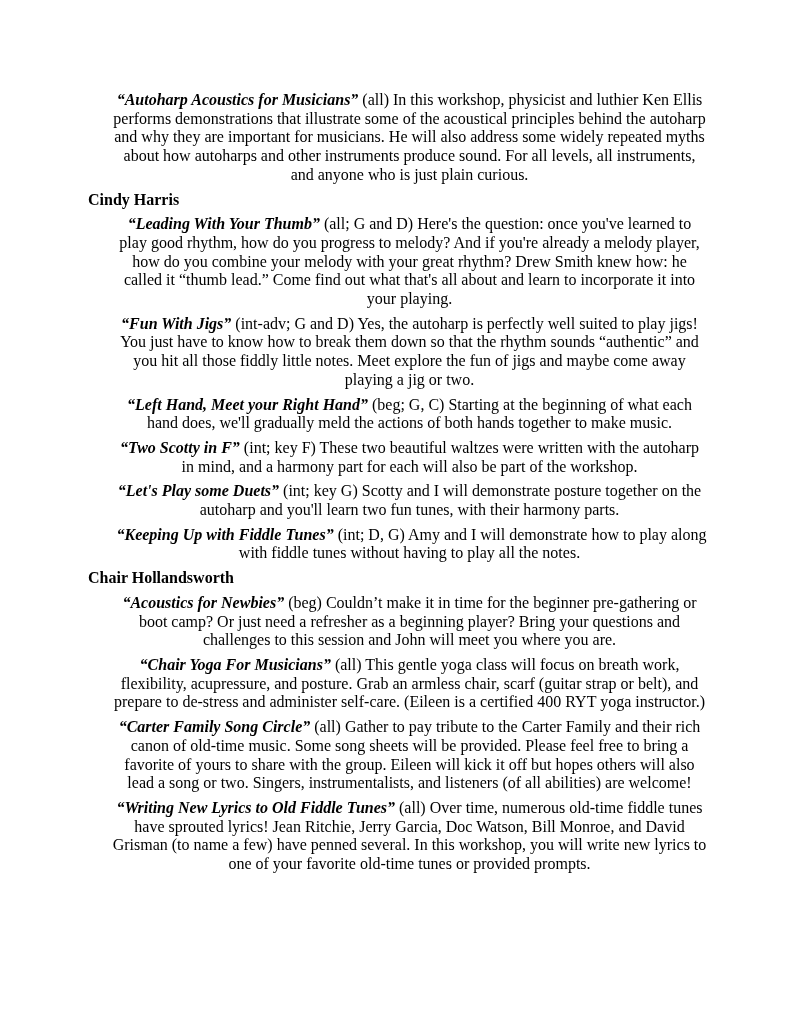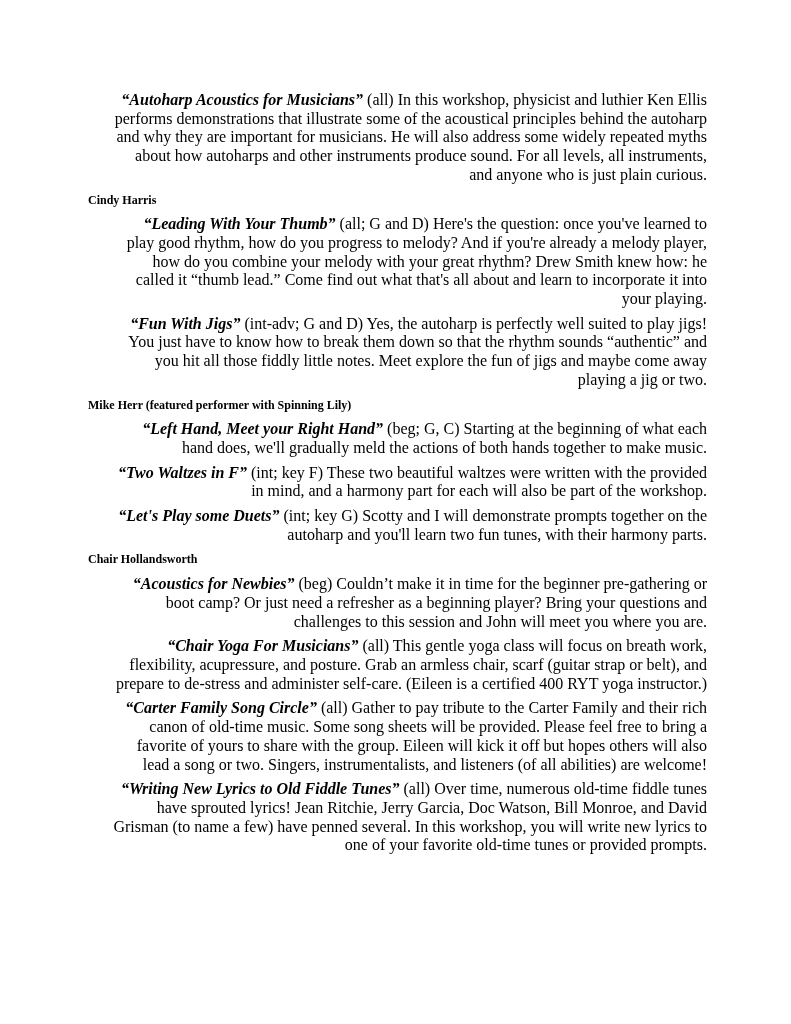--- a/index.html
+++ b/index.html
@@ -17,30 +17,30 @@
     padding: 91px 84px 0 88px;
     font-family: "Liberation Serif", "DejaVu Serif", serif;
     font-size: 16px;
     line-height: 18.7px;
     overflow: hidden;
   }
   .presenter-section {
     margin: 0;
   }
   .presenter-name {
-    font-size: 12px;
+    font-size: 16px;
     font-weight: bold;
     font-style: normal;
     margin: 0 0 6px 0;
     line-height: 18.7px;
   }
   p.workshop {
     margin: 0 0 6px 24px;
     white-space: pre-wrap;
-    text-align: right;
+    text-align: center;
   }
   .workshop-title {
     font-weight: bold;
     font-style: italic;
   }
   .workshop-body {
     font-weight: normal;
     font-style: normal;
   }
 </style>
@@ -56,28 +56,28 @@
 
   <section class="presenter-section">
     <h2 class="presenter-name">Cindy Harris</h2>
 
   <p class="workshop"><span class="workshop-title">“Leading With Your Thumb”</span><span class="workshop-body"> (all; G and D) Here's the question: once you've learned to play good rhythm, how do you progress to melody? And if you're already a melody player, how do you combine your melody with your great rhythm? Drew Smith knew how: he called it “thumb lead.” Come find out what that's all about and learn to incorporate it into your playing.</span></p>
 
   <p class="workshop"><span class="workshop-title">“Fun With Jigs”</span><span class="workshop-body"> (int-adv; G and D) Yes, the autoharp is perfectly well suited to play jigs! You just have to know how to break them down so that the rhythm sounds “authentic” and you hit all those fiddly little notes. Meet explore the fun of jigs and maybe come away playing a jig or two.</span></p>
 </section>
 
   <section class="presenter-section">
-    <h2 class="presenter-name">Mike Herr (featured performer with Spinning Lily)</h2>
 
   <p class="workshop"><span class="workshop-title">“Left Hand, Meet your Right Hand”</span><span class="workshop-body"> (beg; G, C) Starting at the beginning of what each hand does, we'll gradually meld the actions of both hands together to make music.</span></p>
 
-  <p class="workshop"><span class="workshop-title">“Two Waltzes in F”</span><span class="workshop-body"> (int; key F) These two beautiful waltzes were written with the provided in mind, and a harmony part for each will also be part of the workshop.</span></p>
+  <p class="workshop"><span class="workshop-title">“Two Scotty in F”</span><span class="workshop-body"> (int; key F) These two beautiful waltzes were written with the autoharp in mind, and a harmony part for each will also be part of the workshop.</span></p>
 
-  <p class="workshop"><span class="workshop-title">“Let's Play some Duets”</span><span class="workshop-body"> (int; key G) Scotty and I will demonstrate prompts together on the autoharp and you'll learn two fun tunes, with their harmony parts.</span></p>
+  <p class="workshop"><span class="workshop-title">“Let's Play some Duets”</span><span class="workshop-body"> (int; key G) Scotty and I will demonstrate posture together on the autoharp and you'll learn two fun tunes, with their harmony parts.</span></p>
 
+  <p class="workshop"><span class="workshop-title"> “Keeping Up with Fiddle Tunes”</span><span class="workshop-body"> (int; D, G) Amy and I will demonstrate how to play along with fiddle tunes without having to play all the notes.</span></p>
 </section>
 
   <section class="presenter-section">
     <h2 class="presenter-name">Chair Hollandsworth</h2>
 
   <p class="workshop"><span class="workshop-title">“Acoustics for Newbies”</span><span class="workshop-body"> (beg) Couldn’t make it in time for the beginner pre-gathering or boot camp? Or just need a refresher as a beginning player? Bring your questions and challenges to this session and John will meet you where you are.</span></p>
 </section>
 
   <section class="presenter-section">
 

